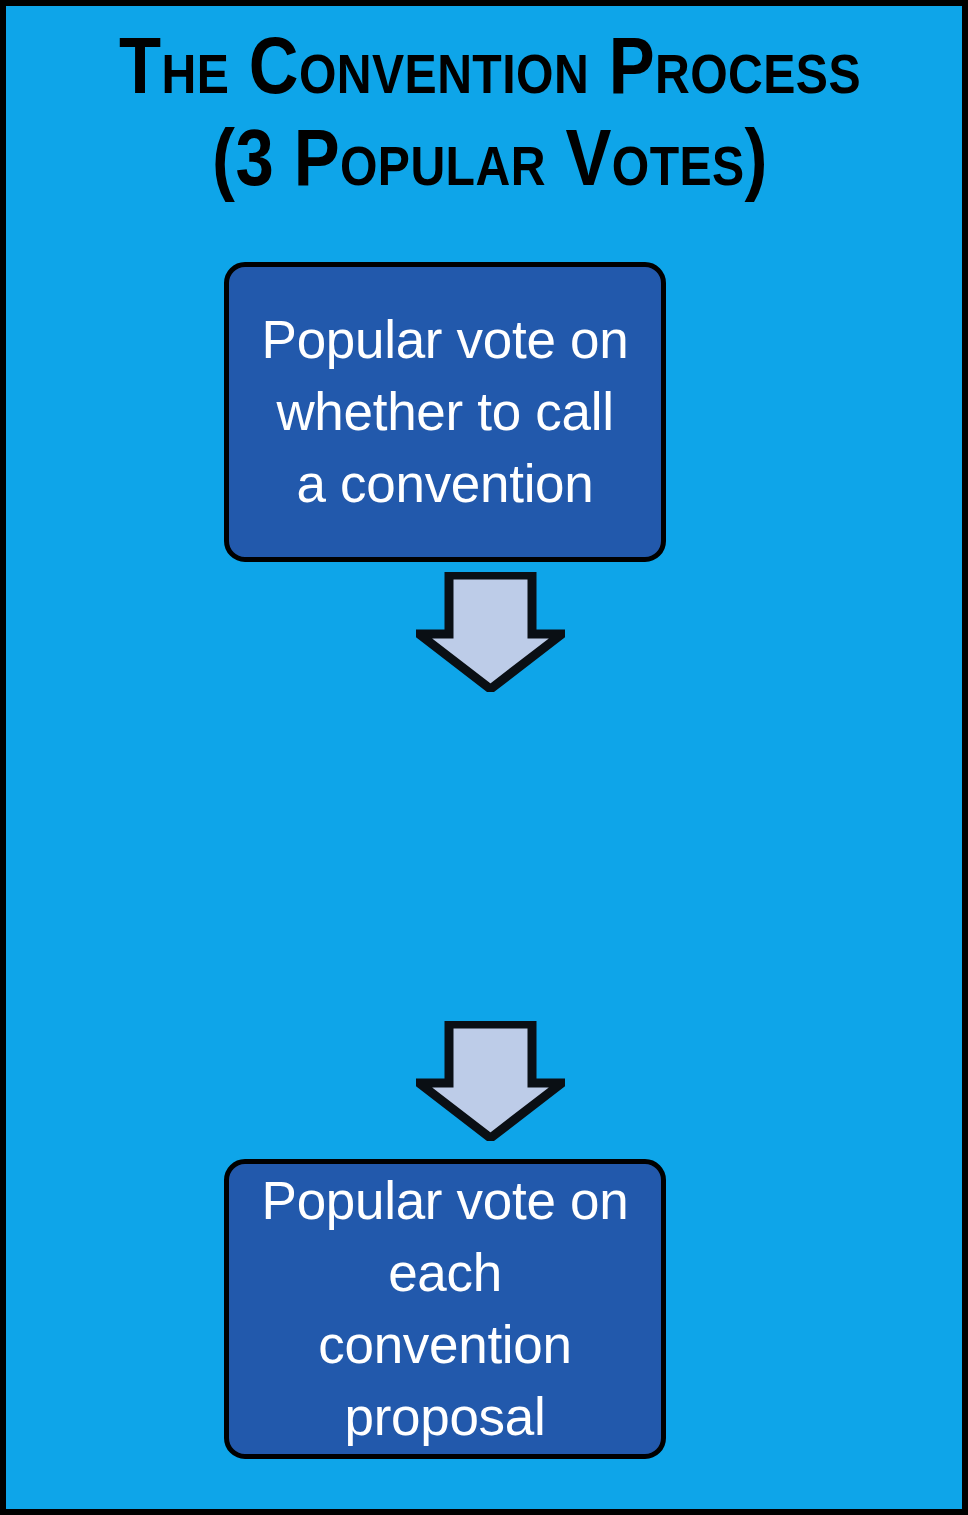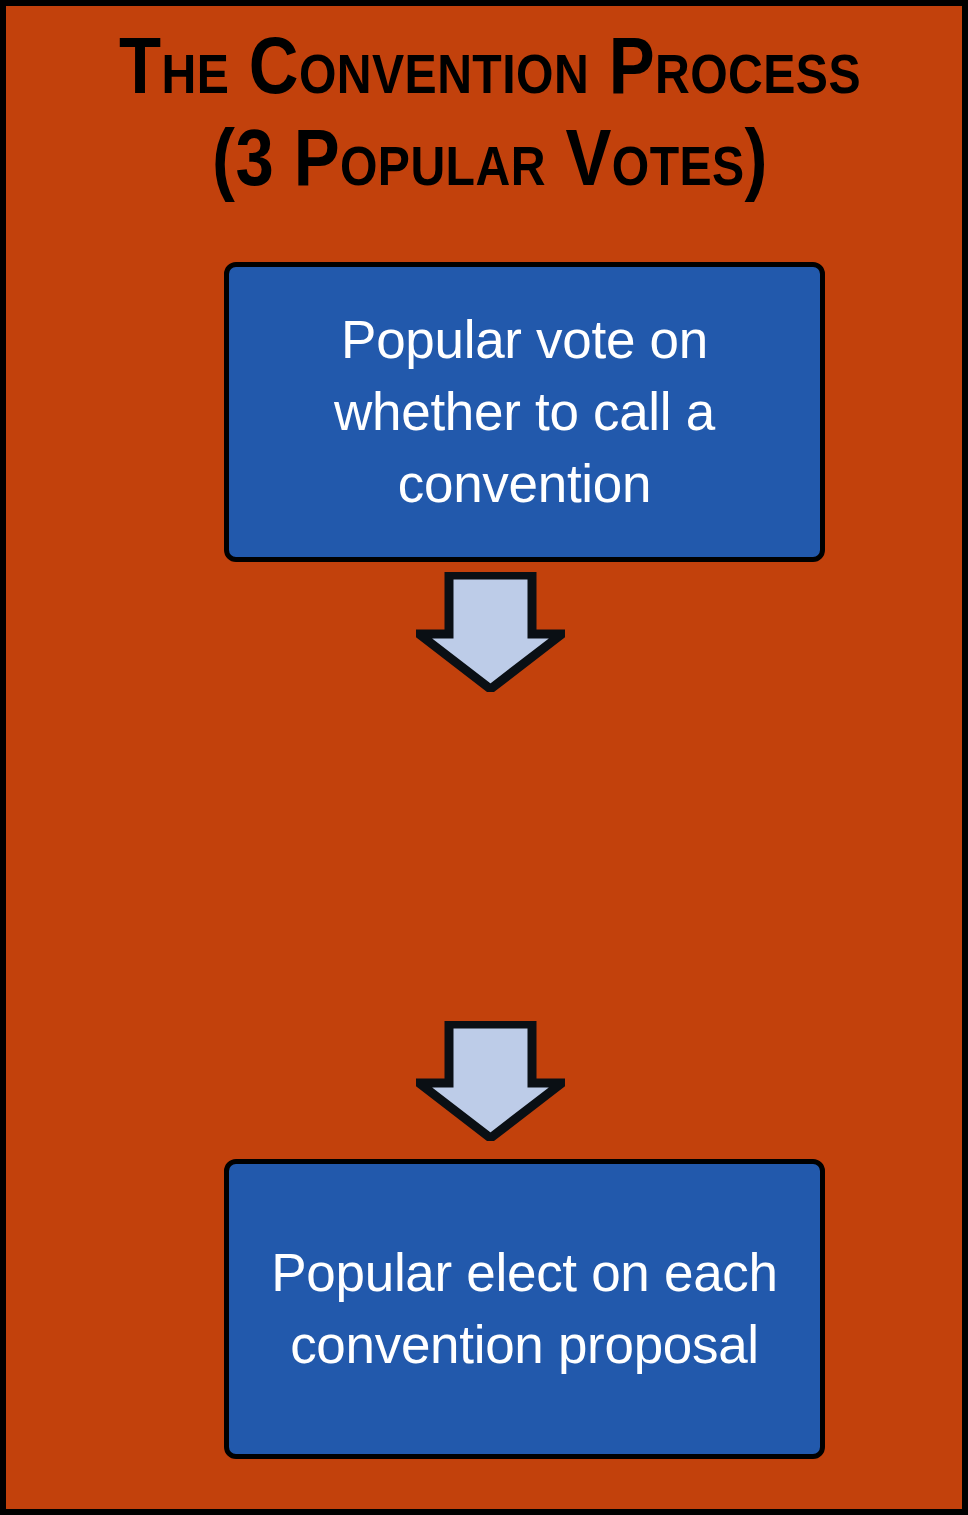--- a/index.html
+++ b/index.html
@@ -9,21 +9,21 @@
   }
   body {
     font-family: "Liberation Sans", sans-serif;
   }
 
   .poster {
     position: relative;
     width: 968px;
     height: 1515px;
     box-sizing: border-box;
-    background: #c2410c;
+    background: #0ea5e9;
     border: 6px solid #000000;
     overflow: hidden;
   }
 
   
   .title-block {
     position: absolute;
     left: 0;
     top: 14px;
     width: 968px;
@@ -41,25 +41,25 @@
     letter-spacing: 0.5px;
     transform: scaleX(0.86);
     transform-origin: center center;
     white-space: nowrap;
   }
 
   
   .flow-box {
     position: absolute;
     left: 218px;
-    width: 601px;
+    width: 442px;
     box-sizing: border-box;
     background: #2259AC;
     border: 5px solid #000000;
-    border-radius: 12px;
+    border-radius: 21px;
     display: flex;
     align-items: center;
     justify-content: center;
     padding: 6px 28px;
   }
   .flow-box-text {
     color: #FFFFFF;
     font-family: "Liberation Sans", sans-serif;
     font-weight: normal;
     font-size: 53px;
@@ -104,16 +104,16 @@
   </div>
 
 
   <div class="arrow" id="arrow-2">
     <svg viewBox="0 0 149 120" preserveAspectRatio="none" aria-hidden="true">
       <polygon points="33,3 116,3 116,62 146,62 74.5,117 3,62 33,62" fill="#BDCCE8" stroke="#0A0F14" stroke-width="9" stroke-linejoin="miter"></polygon>
     </svg>
   </div>
 
   <div class="flow-box" id="box-3">
-    <span class="flow-box-text">Popular elect on each convention proposal</span>
+    <span class="flow-box-text">Popular vote on each convention proposal</span>
   </div>
 
 </div>
 
 </body></html>

